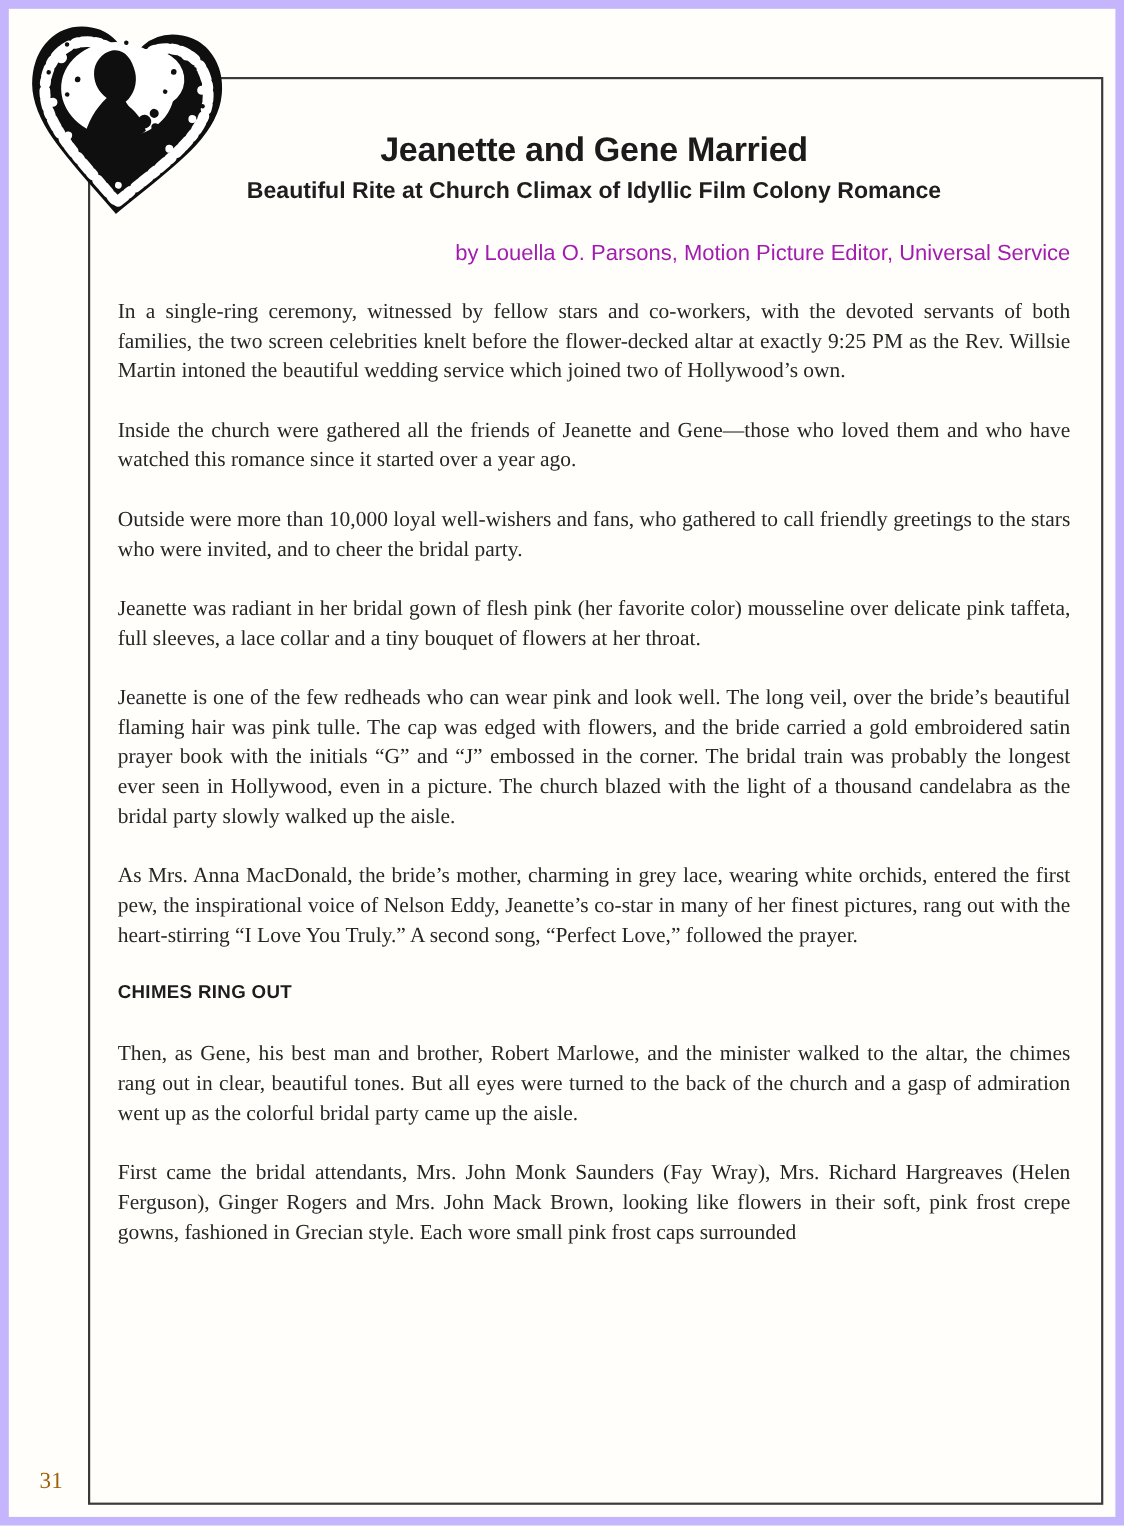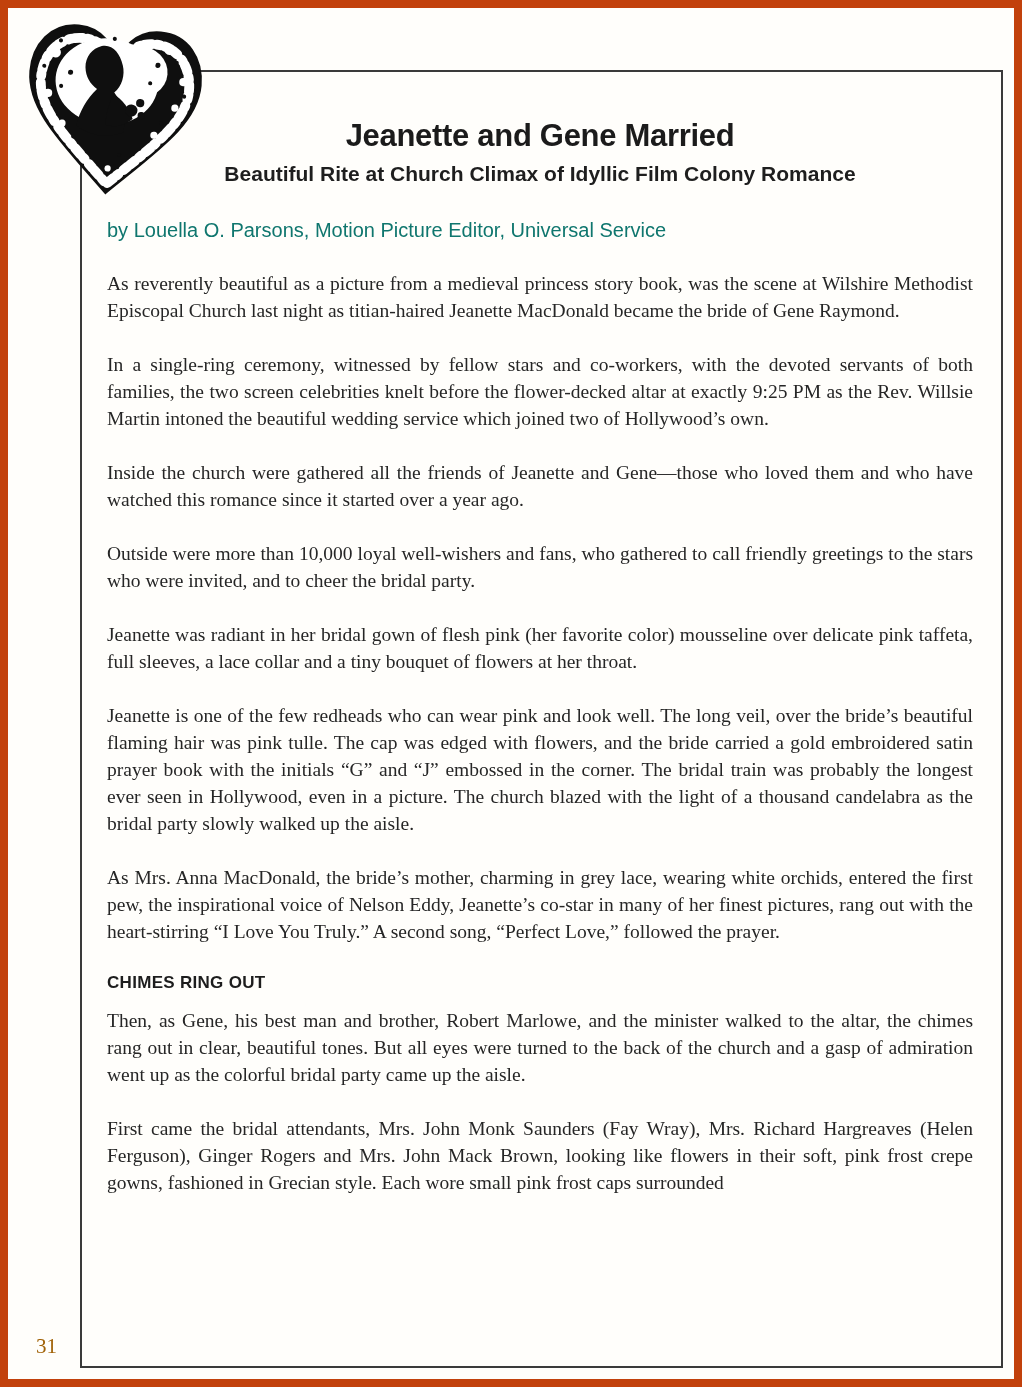--- a/index.html
+++ b/index.html
@@ -6,21 +6,21 @@
     margin: 0;
     padding: 0;
     background: #ffffff;
   }
   .page {
     position: relative;
     width: 1022px;
     height: 1387px;
     box-sizing: border-box;
     background: #fffefb;
-    border: 8px solid #c2410c;
+    border: 8px solid #c4b5fd;
     overflow: hidden;
     font-family: "Liberation Serif", serif;
   }
   .content-box {
     position: absolute;
     left: 72px;
     top: 62px;
     width: 923px;
     height: 1298px;
     box-sizing: border-box;
@@ -45,36 +45,36 @@
     font-size: 21px;
     line-height: 24px;
     text-align: center;
     color: #1e1e1e;
   }
   .byline {
     margin-top: 30px;
     font-family: "Liberation Sans", sans-serif;
     font-size: 20px;
     line-height: 28px;
-    text-align: left;
-    color: #0f766e;
+    text-align: right;
+    color: #a21caf;
   }
   .body-text {
     margin-top: 26px;
   }
   .body-text p {
     margin: 0 0 27px 0;
     font-size: 19.5px;
     line-height: 27px;
     text-align: justify;
     text-justify: inter-word;
     color: #262626;
   }
   .section-heading {
-    margin: 28px 0 14px 0;
+    margin: 28px 0 33px 0;
     font-family: "Liberation Sans", sans-serif;
     font-weight: bold;
     font-size: 17px;
     line-height: 20px;
     letter-spacing: 0.3px;
     color: #1d1d1d;
   }
   .heart-decoration {
     position: absolute;
     left: 2px;
@@ -98,21 +98,20 @@
 
   <div class="content-box">
     <h1 class="article-title">Jeanette and Gene Married</h1>
     <h2 class="article-subtitle">Beautiful Rite at Church Climax of Idyllic Film Colony Romance</h2>
 
     <div class="byline">
       <div>by Louella O. Parsons, Motion Picture Editor, Universal Service</div>
     </div>
 
     <div class="body-text">
-      <p>As reverently beautiful as a picture from a medieval princess story book, was the scene at Wilshire Methodist Episcopal Church last night as titian-haired Jeanette MacDonald became the bride of Gene Raymond.</p>
       <p>In a single-ring ceremony, witnessed by fellow stars and co-workers, with the devoted servants of both families, the two screen celebrities knelt before the flower-decked altar at exactly 9:25 PM as the Rev. Willsie Martin intoned the beautiful wedding service which joined two of Hollywood’s own.</p>
       <p>Inside the church were gathered all the friends of Jeanette and Gene—those who loved them and who have watched this romance since it started over a year ago.</p>
       <p>Outside were more than 10,000 loyal well-wishers and fans, who gathered to call friendly greetings to the stars who were invited, and to cheer the bridal party.</p>
       <p>Jeanette was radiant in her bridal gown of flesh pink (her favorite color) mousseline over delicate pink taffeta, full sleeves, a lace collar and a tiny bouquet of flowers at her throat.</p>
       <p>Jeanette is one of the few redheads who can wear pink and look well. The long veil, over the bride’s beautiful flaming hair was pink tulle. The cap was edged with flowers, and the bride carried a gold embroidered satin prayer book with the initials “G” and “J” embossed in the corner. The bridal train was probably the longest ever seen in Hollywood, even in a picture. The church blazed with the light of a thousand candelabra as the bridal party slowly walked up the aisle.</p>
       <p>As Mrs. Anna MacDonald, the bride’s mother, charming in grey lace, wearing white orchids, entered the first pew, the inspirational voice of Nelson Eddy, Jeanette’s co-star in many of her finest pictures, rang out with the heart-stirring “I Love You Truly.” A second song, “Perfect Love,” followed the prayer.</p>
       <h3 class="section-heading">CHIMES RING OUT</h3>
       <p>Then, as Gene, his best man and brother, Robert Marlowe, and the minister walked to the altar, the chimes rang out in clear, beautiful tones. But all eyes were turned to the back of the church and a gasp of admiration went up as the colorful bridal party came up the aisle.</p>
       <p>First came the bridal attendants, Mrs. John Monk Saunders (Fay Wray), Mrs. Richard Hargreaves (Helen Ferguson), Ginger Rogers and Mrs. John Mack Brown, looking like flowers in their soft, pink frost crepe gowns, fashioned in Grecian style. Each wore small pink frost caps surrounded</p>
     </div>

